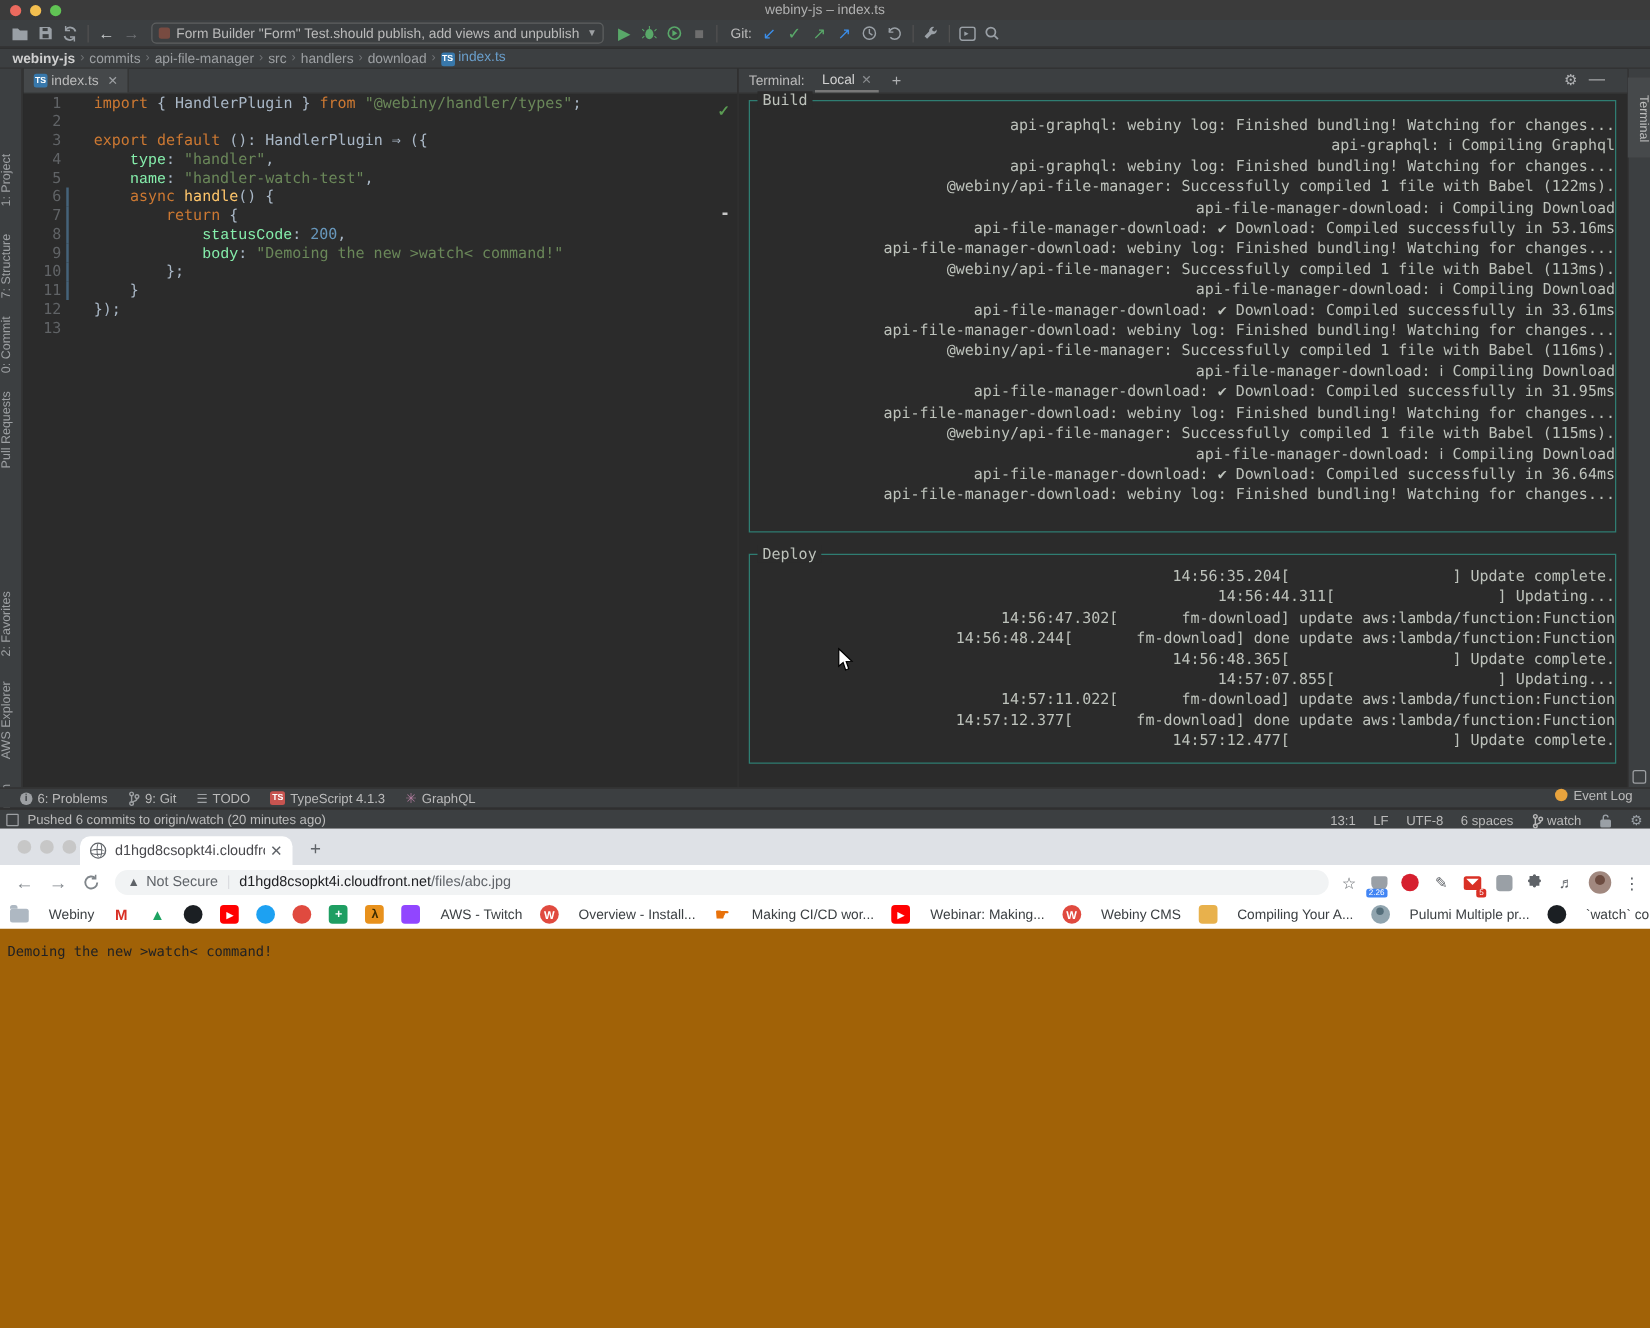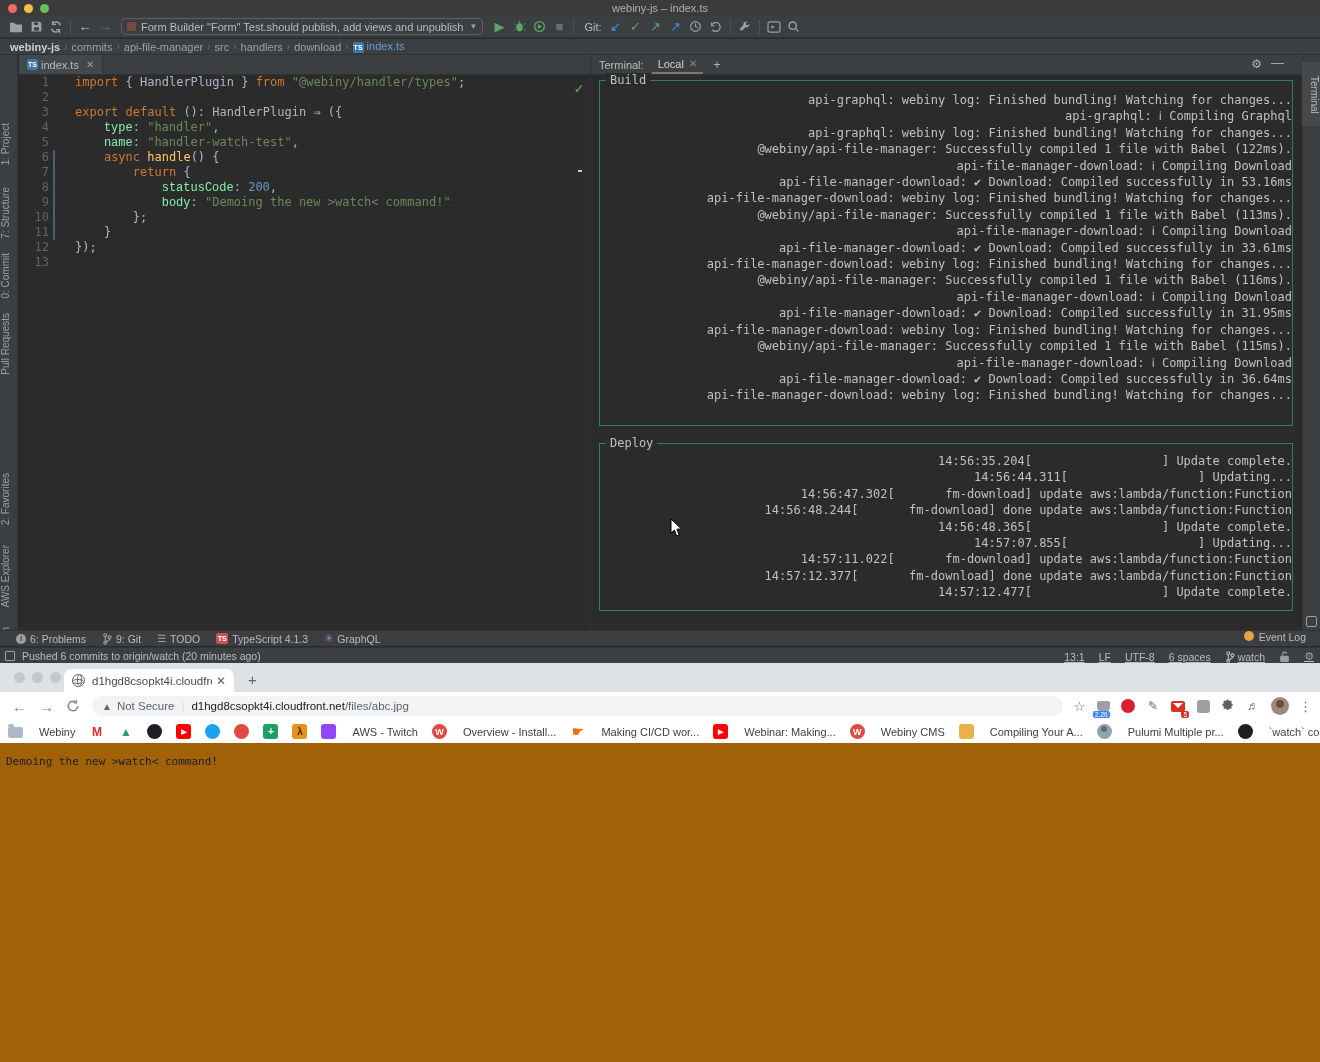--- a/index.html
+++ b/index.html
@@ -91,21 +91,21 @@
                line-height:10px; text-align:center; font-weight:bold; }
   .ic-ts { width:12px; height:11px; background:#c75450; color:#fff; font-size:7px; line-height:11px; text-align:center; border-radius:2px; font-weight:bold; }
   .ic-todo { color:#9da0a3; font-size:10px; }
   .ic-gql { color:#b07b9e; font-size:11px; }
   #event-log { position:absolute; right:14px; top:0; height:16px; display:flex; align-items:flex-start; color:#bbbbbb; }
   #event-log .el-ic { width:10px; height:10px; border-radius:50%; background:#e8a33d; margin-right:5px; }
 
   #statusbar { position:absolute; left:0; top:647px; width:100%; height:16px; background:#3c3f41;
                border-top:1px solid #323232; font-size:10.5px; color:#bbbbbb; }
   #status-msg { position:absolute; left:22px; top:2px; }
-  #status-right { position:absolute; right:6px; top:2px; display:flex; gap:14px; align-items:center;text-decoration:underline; }
+  #status-right { position:absolute; right:6px; top:2px; display:flex; gap:14px; align-items:center; }
   #sb-corner { position:absolute; left:5px; top:3px; width:10px; height:10px; border:1px solid #9da0a3; border-radius:1px; }
 
   svg.lic { display:block; }
 
   
   #chrome { position:absolute; left:0; top:663px; width:1320px; height:399px; background:#fff; }
   #tabstrip { position:absolute; left:0; top:0; width:100%; height:29px; background:#dee1e6; }
   .ctl { position:absolute; top:9px; width:11px; height:11px; border-radius:50%; background:#c7c7c7; }
   #ctab { position:absolute; left:64px; top:6px; width:170px; height:23px; background:#fff;
           border-radius:8px 8px 0 0; display:flex; align-items:center; padding:0 8px; }

